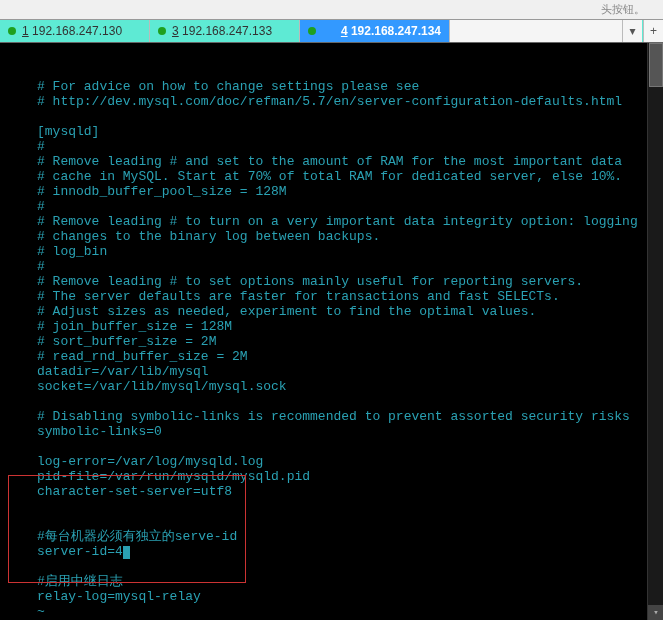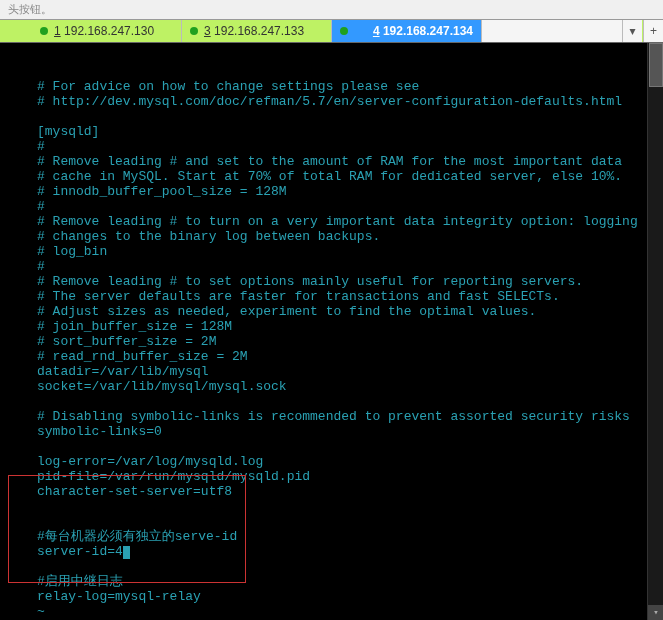--- a/index.html
+++ b/index.html
@@ -6,30 +6,30 @@
 body {
   background: #f0f0f0;
   font-family: "Microsoft YaHei", sans-serif;
   font-size: 12px;
   color: #888;
   width: 663px;
   height: 620px;
   overflow: hidden;
 }
 .top-text {
-  padding: 2px 8px;
+  padding: 2px 18px;
   font-size: 11px;
+  text-align: right;
 }
 .tab-bar {
   display: flex;
-  background: #bef264;
+  background: #5eead4;
   border-top: 1px solid #999;
   border-bottom: 1px solid #666;
   height: 24px;
-  padding-left: 32px;
 }
 .tab {
   display: flex;
   align-items: center;
   padding: 0 8px;
   border-right: 1px solid #bbb;
   font-size: 12px;
   color: #333;
   gap: 6px;
   min-width: 150px;

